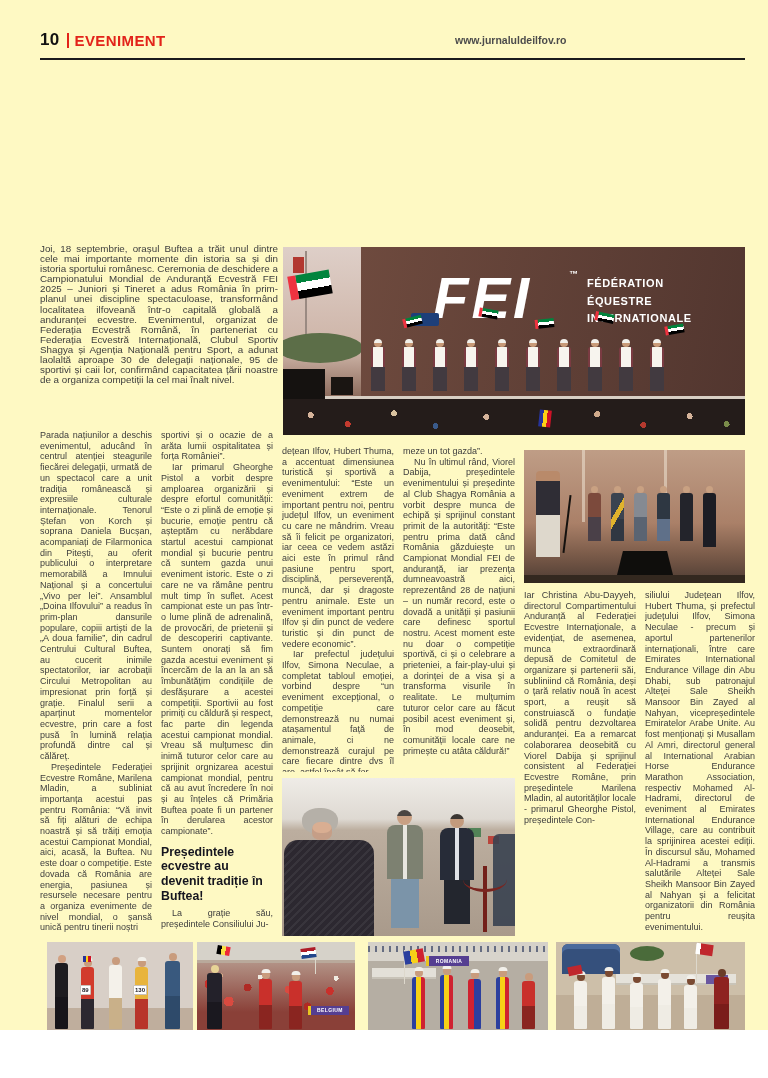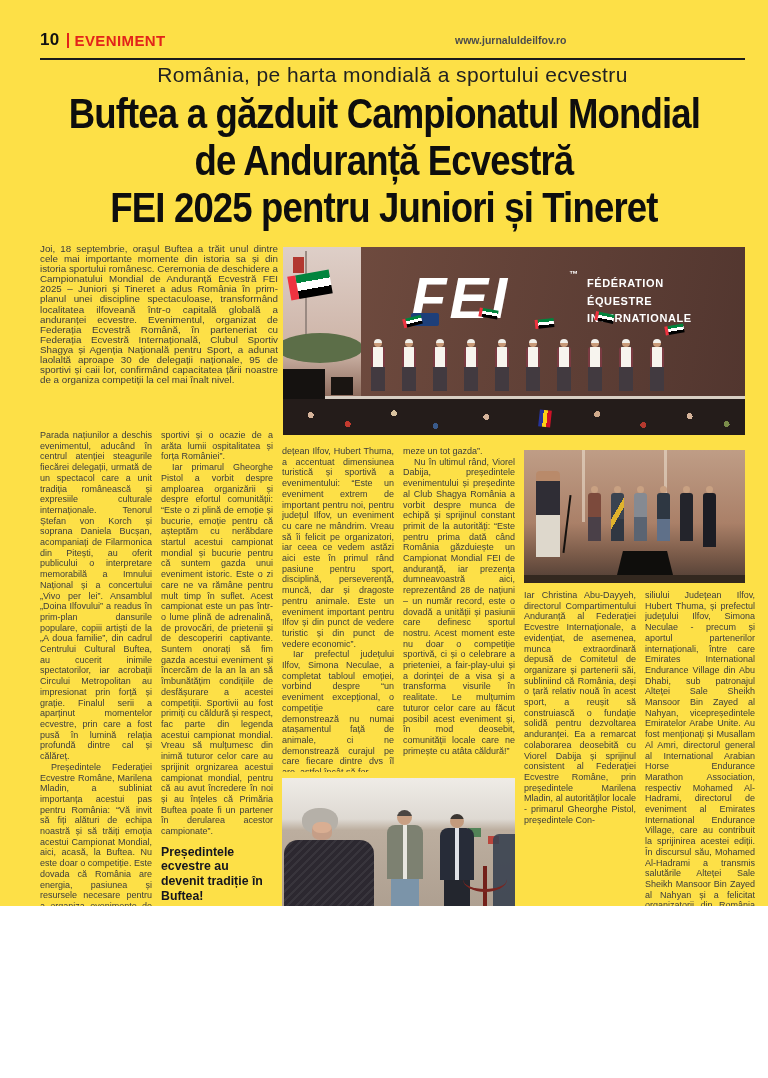--- a/index.html
+++ b/index.html
@@ -1,16 +1,16 @@
 <!DOCTYPE html>
 <html lang="ro"><head>
 <meta charset="utf-8">
 <style>
   html,body{margin:0;padding:0;background:#ffffff;}
-  .page{position:relative;width:768px;height:906px;background:#fde047;overflow:hidden;
+  .page{position:relative;width:768px;height:1030px;background:#fef9c3;overflow:hidden;
         font-family:"Liberation Sans",sans-serif;color:#3d3d3d;}
   
   .hdr{position:absolute;left:40px;right:23px;top:28px;height:24px;}
   .h-left{position:absolute;left:0;top:0;display:flex;align-items:center;height:24px;}
   .pgnum{font-size:17px;font-weight:800;color:#121212;letter-spacing:.3px;}
   .h-bar{display:inline-block;width:2px;height:15px;background:#e2231a;margin:0 6px 0 7px;}
   .section{font-size:15px;font-weight:800;color:#e2231a;letter-spacing:.4px;}
   .url{position:absolute;left:415px;top:6px;font-size:10.5px;font-weight:700;color:#4c4c4c;}
   .h-right{position:absolute;right:0;top:0;display:flex;align-items:flex-end;gap:7px;height:25px;}
   .date{font-size:10.5px;font-weight:700;color:#96342b;margin-bottom:4px;}
@@ -51,21 +51,21 @@
   .pm-sky{position:absolute;left:0;top:0;width:78px;height:150px;
           background:linear-gradient(180deg,#decfc8,#cdb3a6 70%,#8c6b5c);}
   .pm-pole{position:absolute;left:22px;top:4px;width:2px;height:90px;background:#9a8a82;}
   .pm-redflag{position:absolute;left:10px;top:10px;width:11px;height:16px;background:#b23830;}
   .pm-tree{position:absolute;left:-6px;top:86px;width:86px;height:30px;border-radius:50%;background:#5c6e48;}
   .pm-screen{position:absolute;left:78px;top:0;width:384px;height:150px;
              background:linear-gradient(100deg,#6e4a3e,#5d3e35 60%,#52362f);}
   .pm-uaeflag{position:absolute;left:6px;top:26px;width:34px;height:24px;transform:rotate(-10deg);
               border-left:8px solid #ef3340;
               background:linear-gradient(180deg,#00843d 0 33%,#fff 33% 66%,#000 66%);}
-  .pm-fei{position:absolute;left:128px;top:22px;color:#fff;font-weight:800;font-style:italic;
+  .pm-fei{position:absolute;left:150px;top:22px;color:#fff;font-weight:800;font-style:italic;
           font-size:58px;line-height:58px;letter-spacing:3px;}
   .pm-tm{position:absolute;left:286px;top:22px;color:#fff;font-size:9px;font-weight:700;}
   .pm-org{position:absolute;left:304px;top:28px;color:#fff;font-weight:700;font-size:11px;
           line-height:17.5px;letter-spacing:.6px;}
   .pm-org i{display:block;font-style:normal;}
   .pm-sign{position:absolute;left:128px;top:66px;width:28px;height:13px;background:#1d3f7a;border-radius:2px;}
   .pm-people{position:absolute;left:88px;top:92px;display:flex;gap:17px;}
   .pm-person{position:relative;width:14px;height:54px;}
   .pm-person::before{content:"";position:absolute;top:0;left:3px;width:8px;height:8px;border-radius:50%;
           background:linear-gradient(180deg,#f2f0ea 46%,#c89a78 46%);}
@@ -195,26 +195,20 @@
   <div class="hdr">
     <div class="h-left">
       <span class="pgnum">10</span>
       <span class="h-bar"></span>
       <span class="section">EVENIMENT</span>
     </div>
     <span class="url">www.jurnaluldeilfov.ro</span>
   </div>
   <div class="hrule"></div>
 
-  <div class="kicker">România, pe harta mondială a sportului ecvestru</div>
-  <h1 class="headline">
-    <span>Buftea a găzduit Campionatul Mondial</span><br>
-    <span>de Anduranță Ecvestră</span><br>
-    <span>FEI 2025 pentru Juniori și Tineret</span>
-  </h1>
 
   <div class="lead">Joi, 18 septembrie, orașul Buftea a trăit unul dintre cele mai importante momente din istoria sa și din istoria sportului românesc. Ceremonia de deschidere a Campionatului Mondial de Anduranță Ecvestră FEI 2025 – Juniori și Tineret a adus România în prim-planul unei discipline spectaculoase, transformând localitatea ilfoveană într-o capitală globală a anduranței ecvestre. Evenimentul, organizat de Federația Ecvestră Română, în parteneriat cu Federația Ecvestră Internațională, Clubul Sportiv Shagya și Agenția Națională pentru Sport, a adunat laolaltă aproape 30 de delegații naționale, 95 de sportivi și caii lor, confirmând capacitatea țării noastre de a organiza competiții la cel mai înalt nivel.</div>
 
   <figure class="ph-main">
     <div class="pm-sky"></div>
     <div class="pm-pole"></div>
     <div class="pm-redflag"></div>
     <div class="pm-tree"></div>
     <div class="pm-screen"></div>
     <div class="pm-uaeflag"></div>

